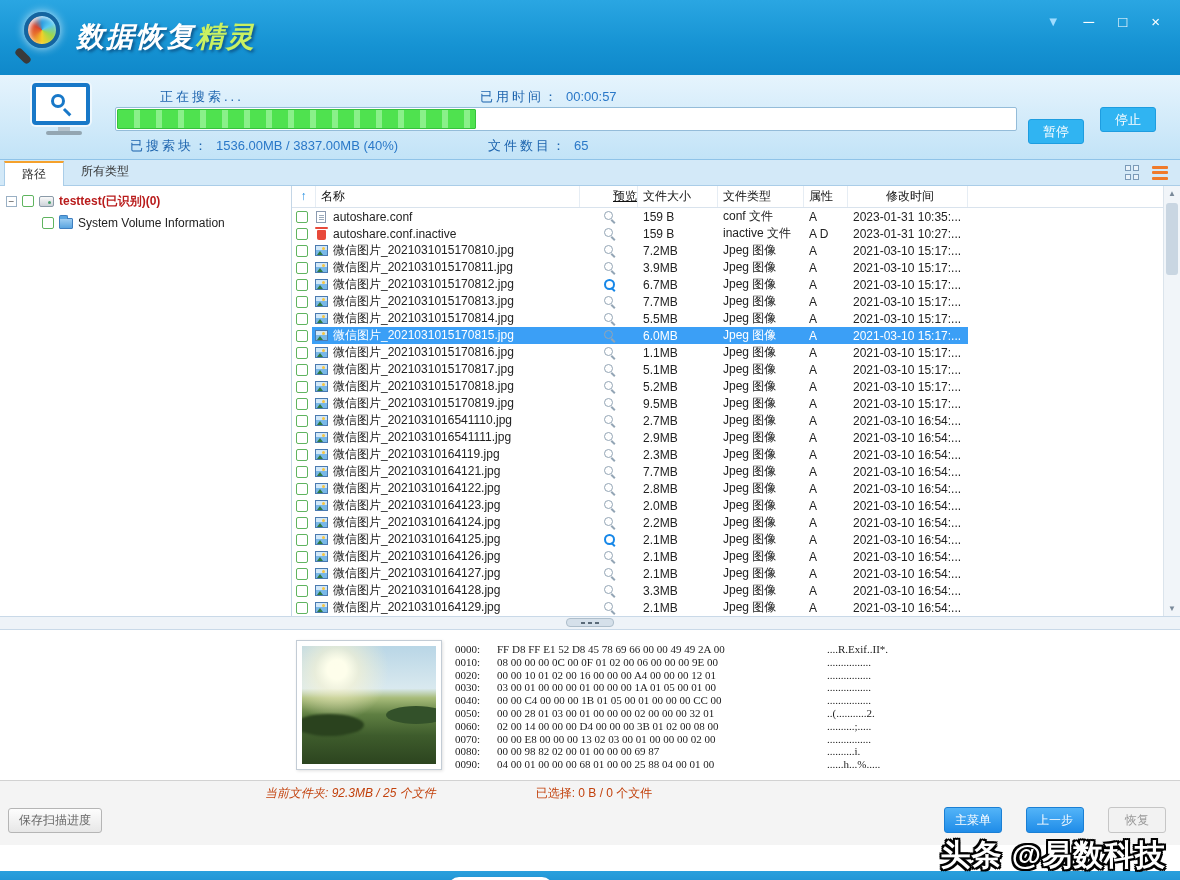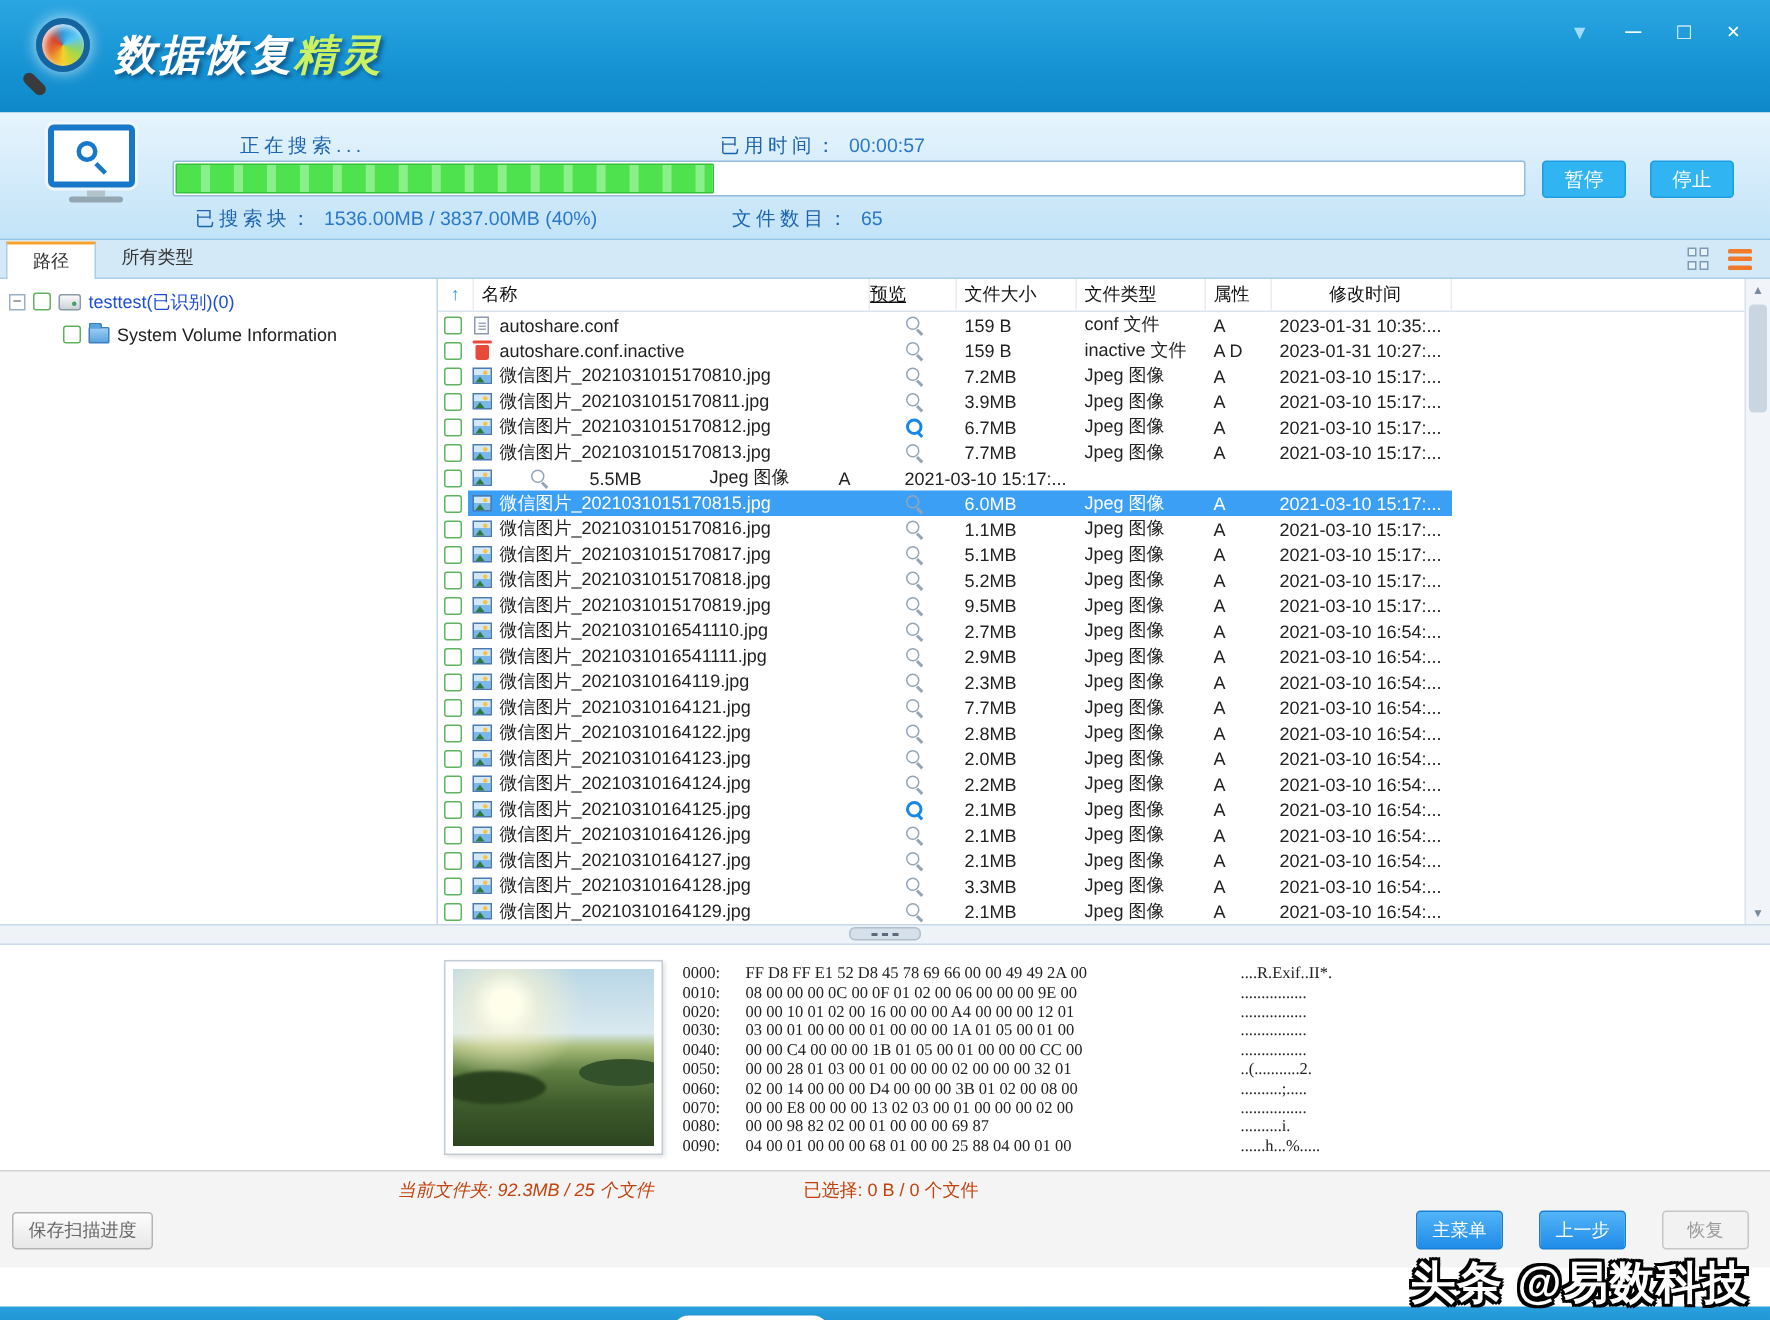--- a/index.html
+++ b/index.html
@@ -35,21 +35,21 @@
   .scanval { color:#2a78c8; font-size:13px; letter-spacing:0; margin-left:6px; }
   .sl-status { position:absolute; left:160px; top:13px; }
   .sl-elapsed { position:absolute; left:480px; top:13px; }
   .ptrack { position:absolute; left:115px; top:32px; width:902px; height:24px; background:#fff; border:1px solid #94bcd9; border-radius:2px; padding:1px; }
   .pfill { height:100%; width:40%; border-radius:1px;
            background:repeating-linear-gradient(90deg,#4fe24f 0 16px, #8af08a 16px 22px); border:1px solid #35c23c; }
   .sl-scanned { position:absolute; left:130px; top:62px; }
   .sl-files { position:absolute; left:488px; top:62px; }
   .bluebtn { position:absolute; top:32px; width:56px; height:25px; background:#30b4f2; border:1px solid #1e9de0; border-radius:3px;
              color:#fff; font-size:13px; cursor:pointer; font-family:inherit; }
-  .bluebtn.pause { right:96px; }
+  .bluebtn.pause { right:96px;margin-top:12px; }
   .bluebtn.stop  { right:24px; }
 
   
   .tabbar { position:relative; height:26px; background:#d3e9f8; border-bottom:1px solid #aacde8; display:flex; align-items:flex-end; padding-left:4px; }
   .tab { height:25px; line-height:22px; padding:0 17px; font-size:12px; color:#333; cursor:pointer; }
   .tab.active { background:#fff; border:1px solid #aacde8; border-bottom:none; border-top:2px solid #f5a12c; margin-bottom:-1px; }
   .viewicons { margin-left:auto; margin-right:10px; display:flex; gap:10px; align-items:center; height:100%; }
   .vicon { display:inline-flex; cursor:pointer; }
   .vicon.grid { width:17px; height:16px; flex-wrap:wrap; gap:2px; }
   .vicon.grid i { width:6px; height:6px; border:1px solid #7a9ab8; background:#e8f2fa; }
@@ -61,28 +61,28 @@
   .tree { width:292px; background:#fff; border-right:1px solid #c4d6e6; padding-top:4px; }
   .titem { display:flex; align-items:center; height:22px; gap:5px; padding-left:6px; cursor:default; }
   .titem.child { padding-left:42px; }
   .expander { width:11px; height:11px; border:1px solid #9ab0c4; background:#fff; font-size:10px; line-height:9px; text-align:center; color:#555; cursor:pointer; }
   .cb { display:inline-block; width:12px; height:12px; background:#fff; border:1px solid #5fb45f; border-radius:2px; cursor:pointer; flex:none; }
   .drive-icon { width:15px; height:11px; background:linear-gradient(#fafafa,#ccd2d8); border:1px solid #8a9aa8; border-radius:2px; position:relative; flex:none; }
   .drive-icon::after { content:''; position:absolute; right:2px; bottom:2px; width:3px; height:3px; background:#46a06a; border-radius:50%; }
   .folder-icon { position:relative; width:14px; height:11px; background:linear-gradient(#9ecdf2,#5aa5e0); border:1px solid #3f7fc0; border-radius:1px; flex:none; }
   .folder-icon::before { content:''; position:absolute; top:-4px; left:-1px; width:7px; height:3px; background:#5aa5e0; border:1px solid #3f7fc0; border-bottom:none; border-radius:2px 2px 0 0; }
   .tlabel { font-size:12px; white-space:nowrap; }
-  .tlabel.green { color:#1d4ed8; font-weight:normal; }
+  .tlabel.green { color:#b91c1c; font-weight:bold; }
 
   .filetable { position:relative; flex:1; background:#fff; }
   .thead { position:absolute; left:0; right:17px; top:0; height:22px; display:flex; align-items:center; border-bottom:1px solid #d9e3ed; background:#fff; }
   .hc { height:100%; line-height:21px; border-right:1px solid #e6edf4; padding-left:5px; color:#111; white-space:nowrap; overflow:hidden; cursor:pointer; }
   .h-arrow { width:24px; text-align:center; padding-left:0; color:#1e8be0; font-weight:bold; }
   .h-name { width:264px; }
-  .h-prev { width:58px; text-align:left; padding-left:0;text-decoration:underline; }
+  .h-prev { width:58px; text-align:right; padding-left:0;text-decoration:underline; }
   .h-size { width:80px; }
   .h-type { width:86px; }
   .h-attr { width:44px; }
   .h-date { width:120px;text-align:center; }
   .tbody { position:absolute; left:0; right:17px; top:22px; bottom:0; overflow:hidden; }
   .trow { display:flex; height:17px; align-items:stretch; }
   .cell { display:flex; align-items:center; white-space:nowrap; overflow:hidden; }
   .c-check { width:20px; justify-content:center; }
   .c-icon { width:18px; justify-content:center; }
   .c-name { width:250px; padding-left:3px; }
@@ -362,20 +362,21 @@
             </span>
           </div>
           <div class="trow">
             <span class="cell c-check">
               <span class="cb"></span>
             </span>
             <span class="hl">
               <span class="cell c-icon">
                 <span class="ficon image"></span>
               </span>
+              <span class="cell c-name">微信图片_2021031015170814.jpg</span>
               <span class="cell c-prev">
                 <span class="mag"></span>
               </span>
               <span class="cell c-size">5.5MB</span>
               <span class="cell c-type">Jpeg 图像</span>
               <span class="cell c-attr">A</span>
               <span class="cell c-date">2021-03-10 15:17:...</span>
             </span>
           </div>
           <div class="trow">

